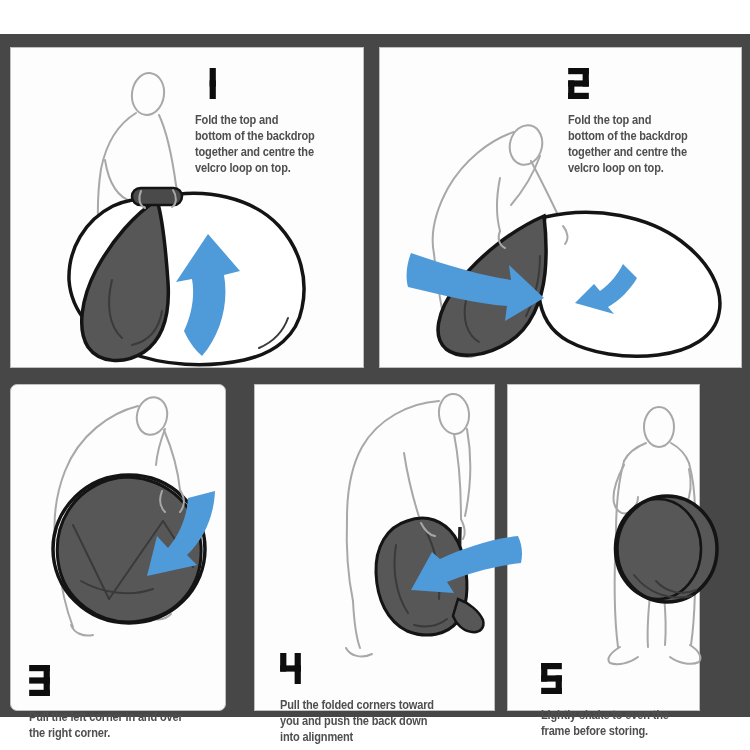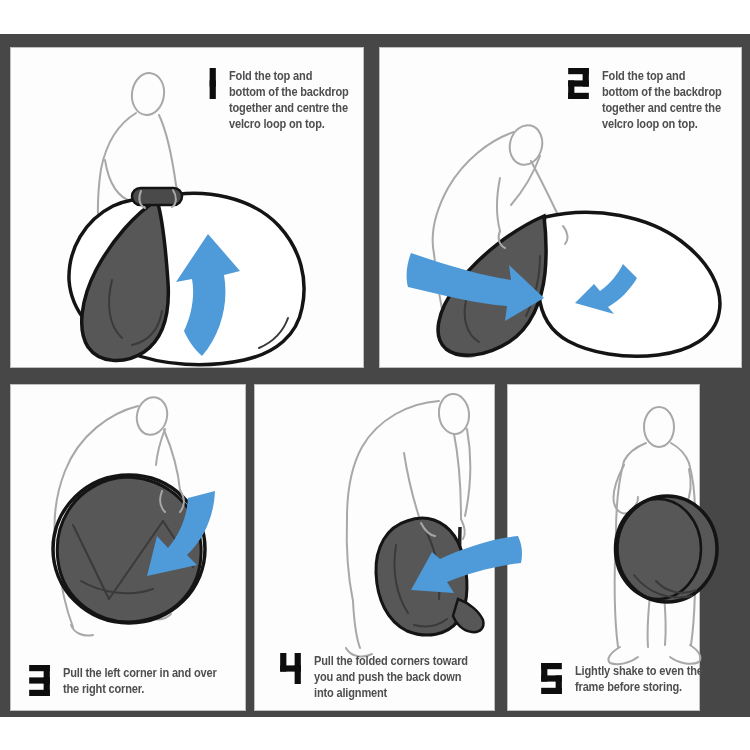--- a/index.html
+++ b/index.html
@@ -8,25 +8,25 @@
     background:#ffffff;
     font-family:"Liberation Sans", sans-serif;
   }
   .board{position:absolute;left:0;top:34px;width:750px;height:683px;background:#474747;}
   .panel{
     position:absolute;background:#fdfdfd;border:1px solid #bfbfbf;
     box-sizing:border-box;
   }
   #panel-1{left:10px;top:47px;width:354px;height:321px;}
   #panel-2{left:379px;top:47px;width:363px;height:321px;}
-  #panel-3{left:10px;top:384px;width:236px;height:327px;}
+  #panel-3{left:10px;top:384px;width:216px;height:327px;border-radius:7px;}
   #panel-4{left:254px;top:384px;width:241px;height:327px;z-index:2;}
   #panel-5{left:507px;top:384px;width:193px;height:327px;}
   svg.illus{position:absolute;left:0;top:0;overflow:visible;display:block;}
-  .callout{position:absolute;display:flex;align-items:flex-start;gap:13px;}
+  .callout{position:absolute;display:flex;align-items:flex-start;gap:13px;flex-direction:column;}
   .num svg{display:block;}
   .txt{
     font-weight:bold;font-size:13px;line-height:16px;color:#4f4f51;
     letter-spacing:-0.2px;white-space:nowrap;
     transform:scaleX(0.85);transform-origin:0 0;
   }
   .person{stroke:#a8a8a8;stroke-width:2;fill:none;stroke-linecap:round;}
   .crease{stroke:#3a3a3a;stroke-width:2;fill:none;stroke-linecap:round;}
 </style>
 </head>

